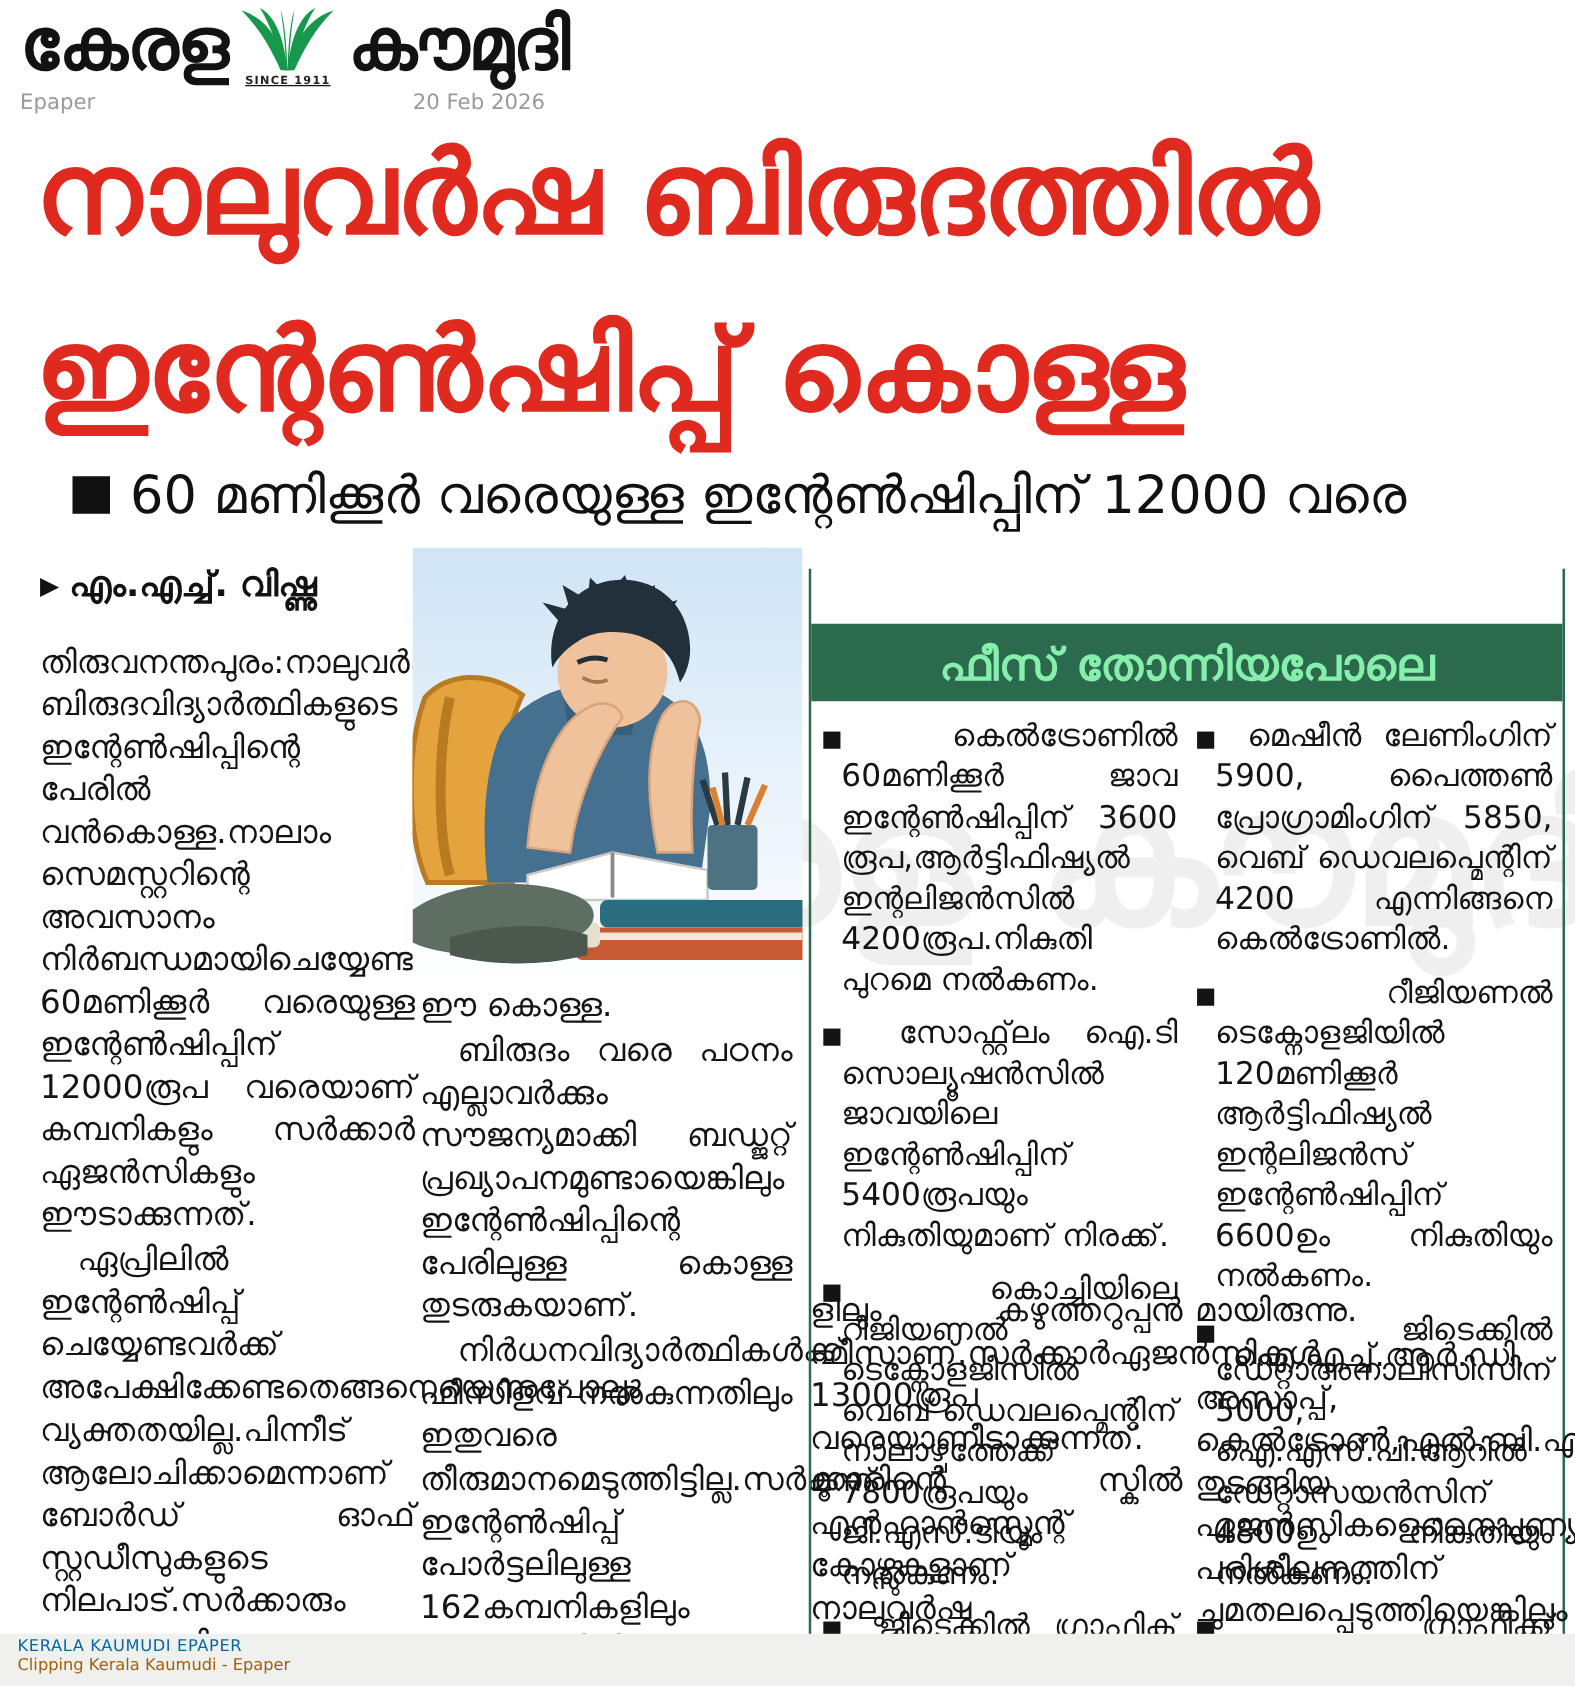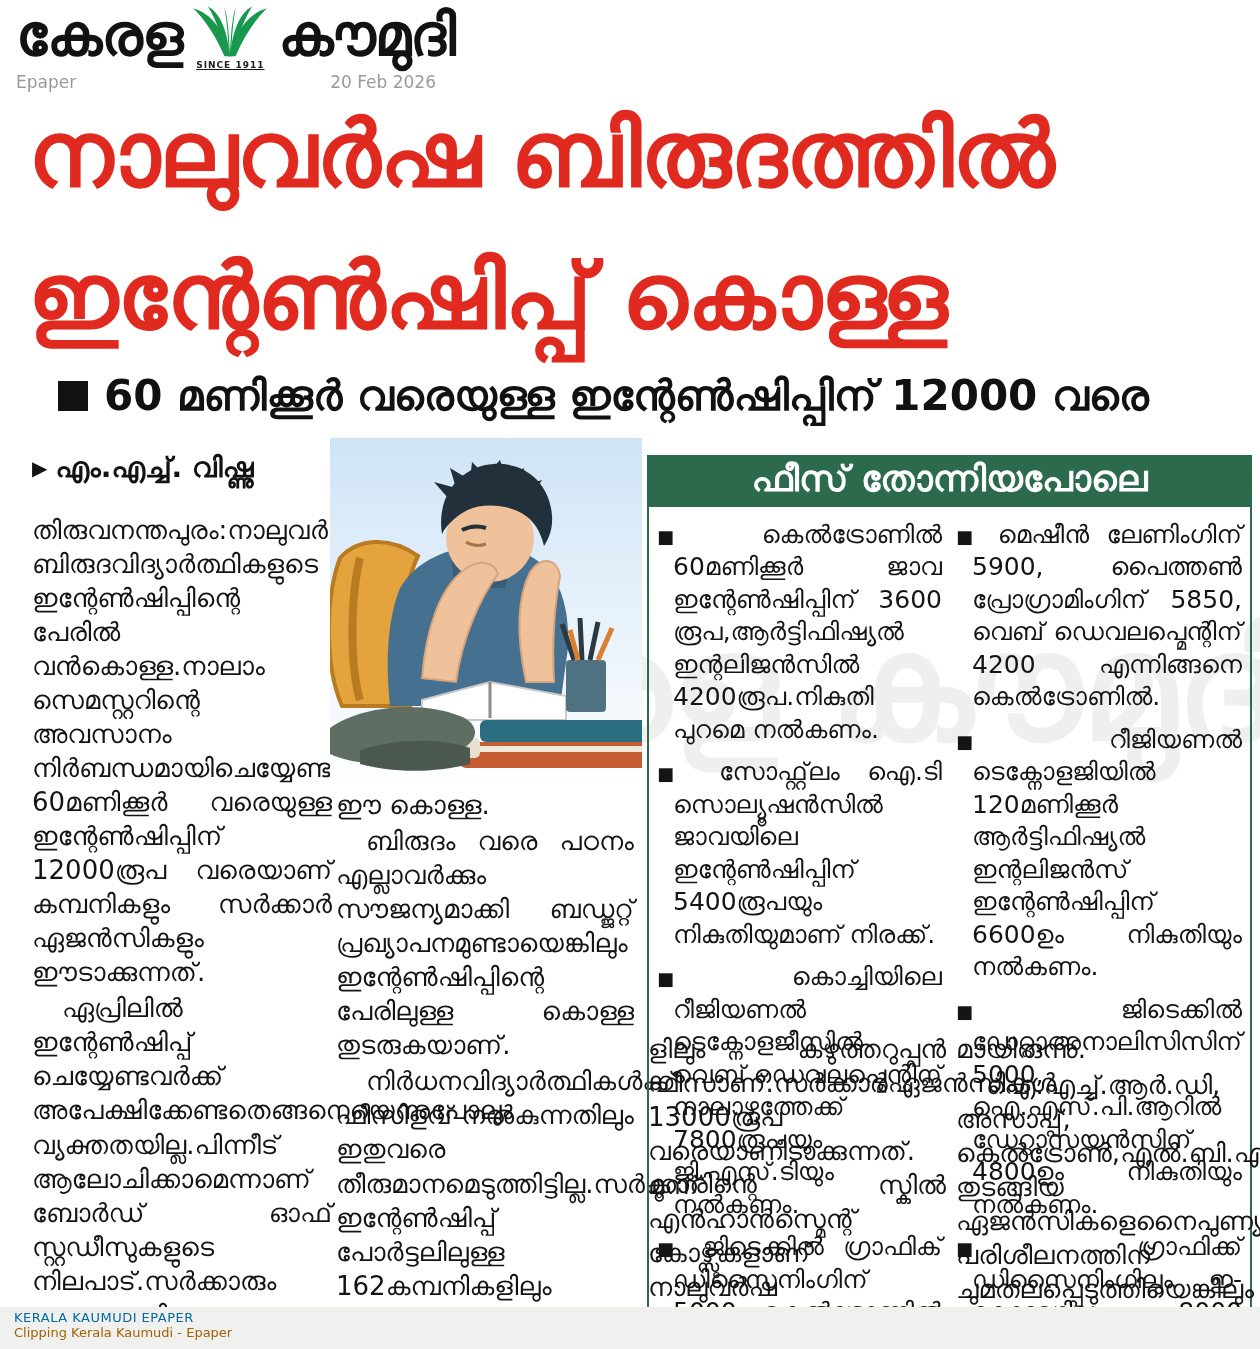--- a/index.html
+++ b/index.html
@@ -21,21 +21,21 @@
   .mast-sub span { font-size:17px; color:#9a9a9a; }
 
   
   .headline {
     position:absolute; left:28px; top:84px; width:1215px;
     font-size:92px; line-height:142px; font-weight:700;
     letter-spacing:-1px;
   }
   .subheadline {
     position:absolute; left:58px; top:372px; width:1160px;
-    font-size:42px; font-weight:700; color:#111; line-height:1.15;
+    font-size:42px; font-weight:400; color:#111; line-height:1.15;
     display:flex; align-items:center;
   }
   .subhead-square { width:30px; height:30px; background:#111; display:inline-block; margin-right:16px; flex:0 0 auto; }
 
   
   .watermark {
     position:absolute; left:340px; top:600px; width:920px;
     font-size:150px; font-weight:800; color:#6a6a6a; opacity:0.10;
     white-space:nowrap; z-index:0; pointer-events:none;
   }
@@ -56,22 +56,22 @@
   .illustration { position:absolute; left:330px; top:438px; width:312px; height:352px; z-index:1; }
   .illustration svg { display:block; }
 
   
   .fees-box {
     position:absolute; left:647px; top:455px; width:601px; z-index:1;
     border-left:2px solid #2c6a4d; border-right:2px solid #2c6a4d;
     border-bottom:6px solid #2c6a4d; background:transparent;
   }
   .fees-header {
-    background:#2c6a4d; color:#ffffff; text-align:center;
-    font-size:36px; font-weight:700; padding:4px 0 8px 0; line-height:1.1;
+    background:#2c6a4d; color:#86efac; text-align:center;
+    font-size:36px; font-weight:700; padding:14px 0 8px 0; line-height:1.1;margin-top:44px;
   }
   .fees-cols { display:flex; gap:14px; padding:12px 8px 14px 8px; }
   .fees-col { flex:1 1 0; }
   .fee-item {
     font-size:25px; line-height:1.3; text-align:justify;
     padding-left:16px; text-indent:-16px; margin-bottom:10px;
   }
   .fee-item::before { content:"■ "; font-size:18px; }
 
   

